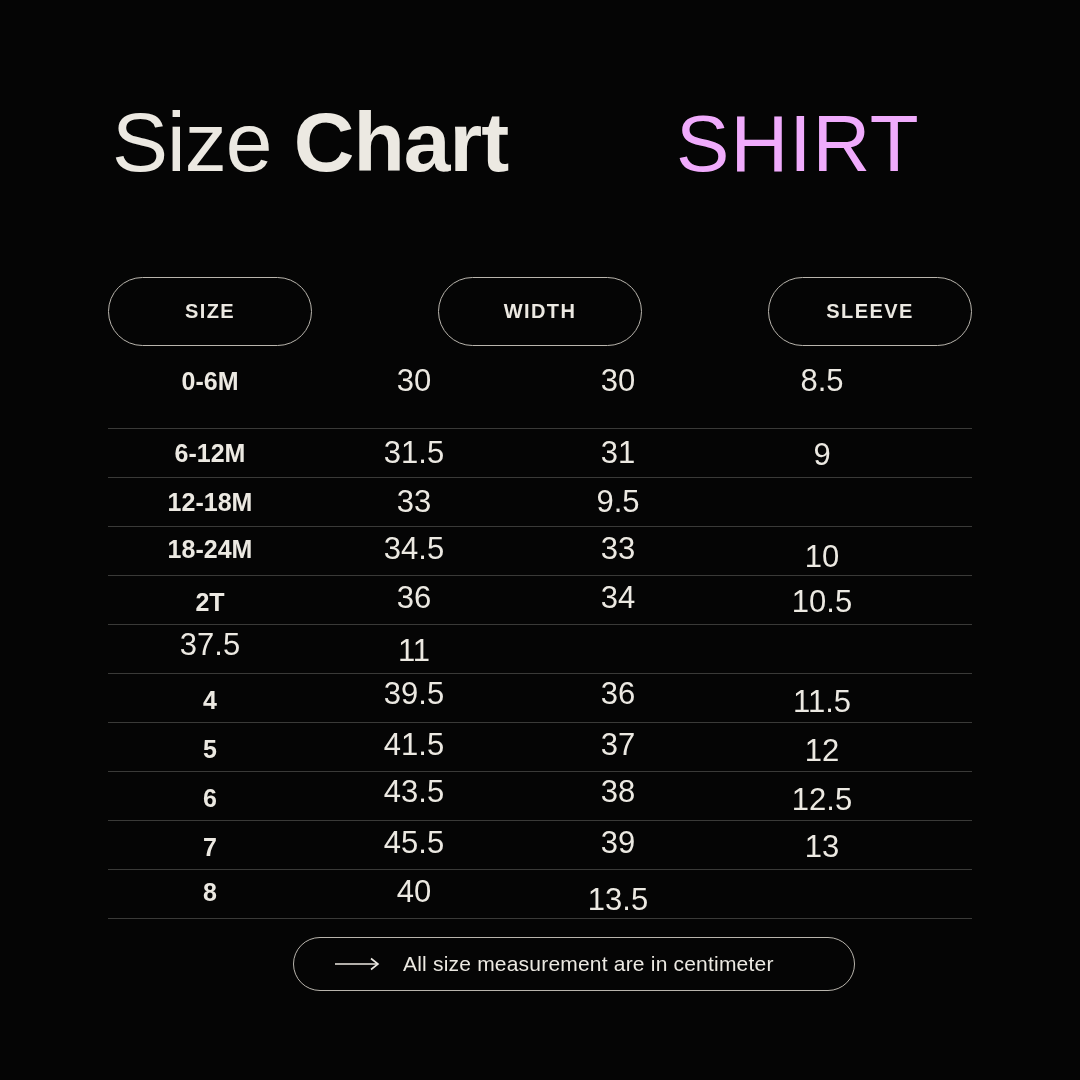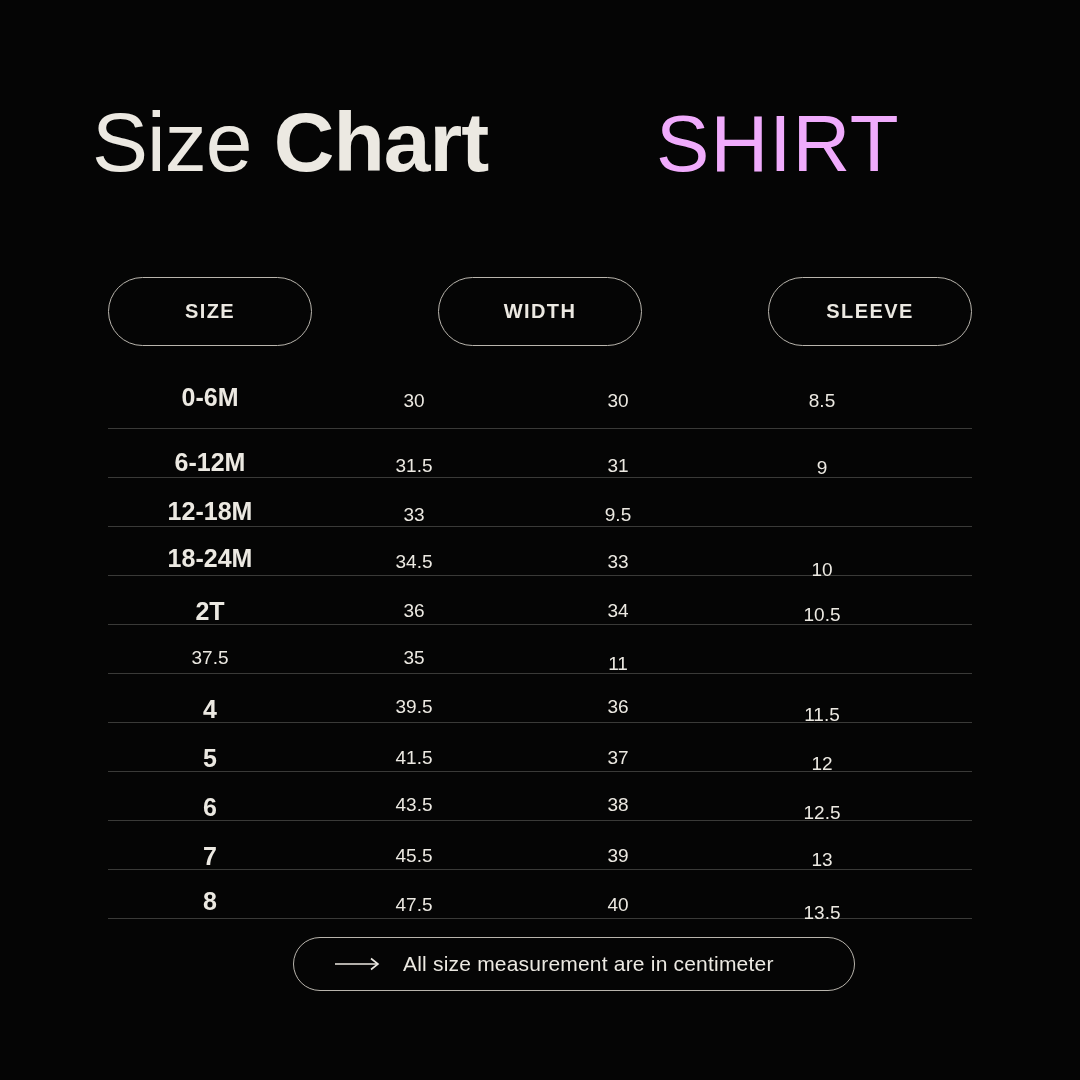--- a/index.html
+++ b/index.html
@@ -17,21 +17,21 @@
   }
   .page {
     position: absolute;
     inset: 0;
     background: #050505;
   }
 
   
   .title-row {
     position: absolute;
-    left: 92px;
+    left: 112px;
     top: 100px;
     width: 880px;
     height: 110px;
     display: flex;
     align-items: baseline;
   }
   .title-main {
     font-size: 84px;
     line-height: 1;
     letter-spacing: -1px;
@@ -79,28 +79,28 @@
   .table {
     position: absolute;
     left: 108px;
     top: 352px;
     width: 864px;
   }
   .row {
     position: relative;
     height: 48px;
     display: flex;
-    align-items: flex-end;
+    align-items: center;
     border-bottom: 1px solid #3a3a38;
   }
   .row:first-child { border-top: none; }
   .cell {
     width: 204px;
     text-align: center;
-    font-size: 19px;
+    font-size: 31px;
     color: #ece9e2;
   }
   .cell.size {
     font-weight: 700;
     font-size: 25px;
   }
   .cell.v { font-weight: 400; }
   .spacer-row {
     height: 14px;
     border-bottom: 1px solid #3a3a38;
@@ -191,21 +191,20 @@
 
     <div class="row">
       <div class="cell size n-dn2">2T</div>
       <div class="cell v n-up2">36</div>
       <div class="cell v n-up2">34</div>
       <div class="cell v n-dn2">10.5</div>
     </div>
 
     <div class="row">
       <div class="cell v n-up4">37.5</div>
-      <div class="cell v n-up4">35</div>
       <div class="cell v n-dn2">11</div>
     </div>
 
     <div class="row">
       <div class="cell size n-dn2">4</div>
       <div class="cell v n-up4">39.5</div>
       <div class="cell v n-up4">36</div>
       <div class="cell v n-dn4">11.5</div>
     </div>
 
@@ -225,21 +224,20 @@
 
     <div class="row">
       <div class="cell size n-dn2">7</div>
       <div class="cell v n-up2">45.5</div>
       <div class="cell v n-up2">39</div>
       <div class="cell v n-dn2">13</div>
     </div>
 
     <div class="row">
       <div class="cell size n-up2">8</div>
-      <div class="cell v n-up2">47.5</div>
       <div class="cell v n-up2">40</div>
       <div class="cell v n-dn6">13.5</div>
     </div>
 
   </div>
 
   <div class="note">
     <span class="arrow">
       <svg width="46" height="14" viewBox="0 0 46 14" xmlns="http://www.w3.org/2000/svg">
         <line x1="0" y1="7" x2="43" y2="7" stroke="#ece9e2" stroke-width="1.6"></line>

